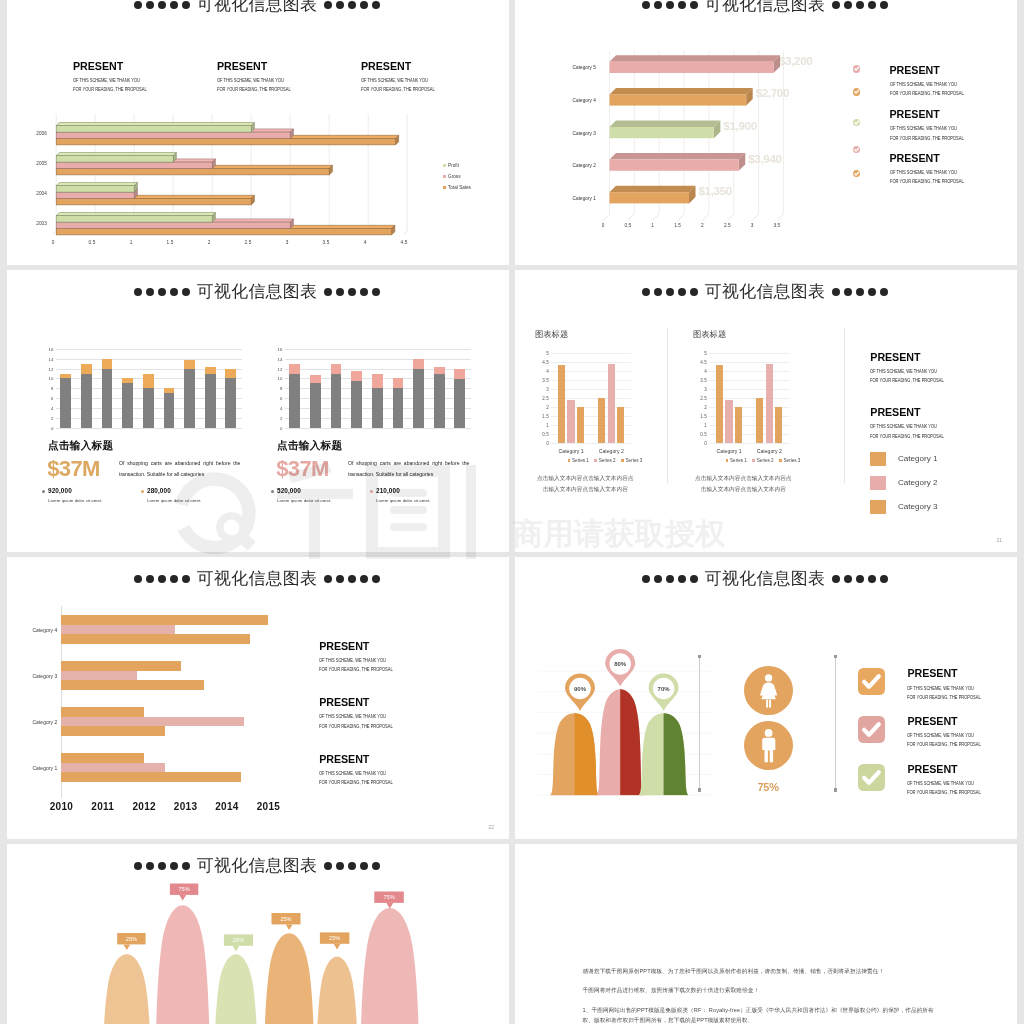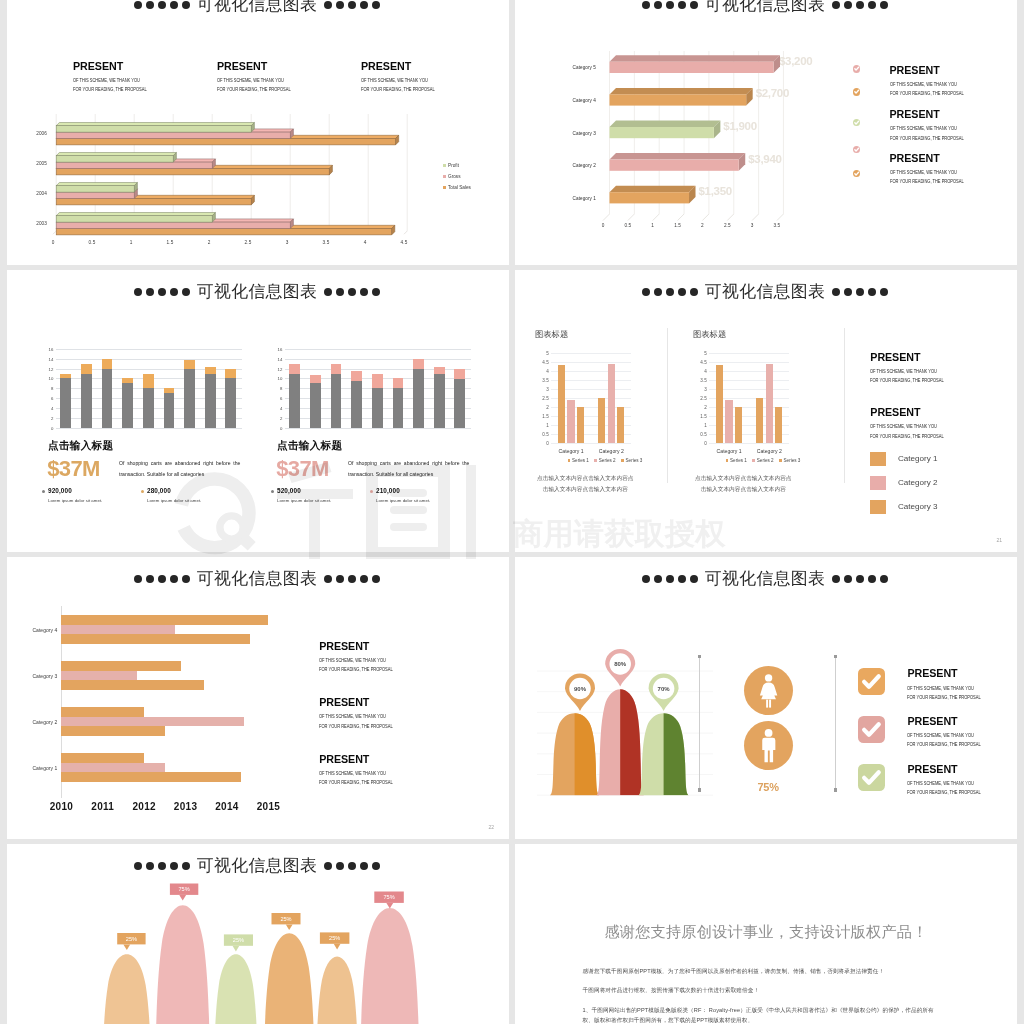--- a/index.html
+++ b/index.html
@@ -871,21 +871,20 @@
           <text x="279" y="76.9" text-anchor="middle" font-size="5.6" fill="#ffffff" font-family="Liberation Sans, sans-serif">25%</text>
           <rect x="312.9" y="88.4" width="29.5" height="11.4" fill="#e3a45f"></rect>
           <path d="M 326.70000000000005 99.80000000000001 L 330.1 105.4 L 333.5 99.80000000000001 Z" fill="#e3a45f"></path>
           <text x="327.65" y="96.30000000000001" text-anchor="middle" font-size="5.6" fill="#ffffff" font-family="Liberation Sans, sans-serif">25%</text>
           <rect x="367.3" y="47.5" width="29.5" height="11.4" fill="#e3888c"></rect>
           <path d="M 379.40000000000003 58.9 L 382.8 64.5 L 386.2 58.9 Z" fill="#e3888c"></path>
           <text x="382.05" y="55.400000000000006" text-anchor="middle" font-size="5.6" fill="#ffffff" font-family="Liberation Sans, sans-serif">75%</text>
         </svg></div>
   </div>
   <div class="slide c1 r3" id="s8">
-    <div class="s8-h2">感谢您支持原创设计事业，支持设计版权产品！</div>
     <div class="s8-body">
       <p>感谢您下载千图网原创PPT模板。为了您和千图网以及原创作者的利益，请勿复制、传播、销售，否则将承担法律责任！</p>
       <p>千图网将对作品进行维权。按照传播下载次数的十倍进行索取赔偿金！</p>
       <p>1、千图网网站出售的PPT模版是免版税类（RF： Royalty-free）正版受《中华人民共和国著作法》和《世界版权公约》的保护，作品的所有权、版权和著作权归千图网所有，您下载的是PPT模版素材使用权。</p>
     </div>
   </div>
 </div>
 
 <div class="wm">
   <svg width="1024" height="1024" viewBox="0 0 1024 1024" style="position:absolute;left:0;top:0">

